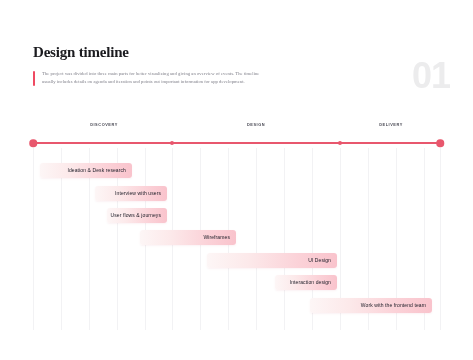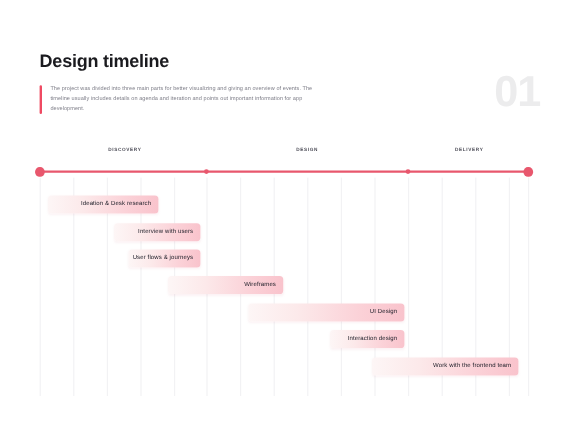--- a/index.html
+++ b/index.html
@@ -21,20 +21,21 @@
     inset: 0;
     background: #ffffff;
   }
 
   
   .header {
     position: absolute;
     left: 33px;
     top: 44px;
     right: 20px;
+    font-family: Liberation Serif, serif;
   }
 
   .page-title {
     font-size: 15px;
     font-weight: bold;
     color: #1b1b1f;
     letter-spacing: -0.2px;
     margin: 0 0 9px 0;
     line-height: 1.1;
   }

